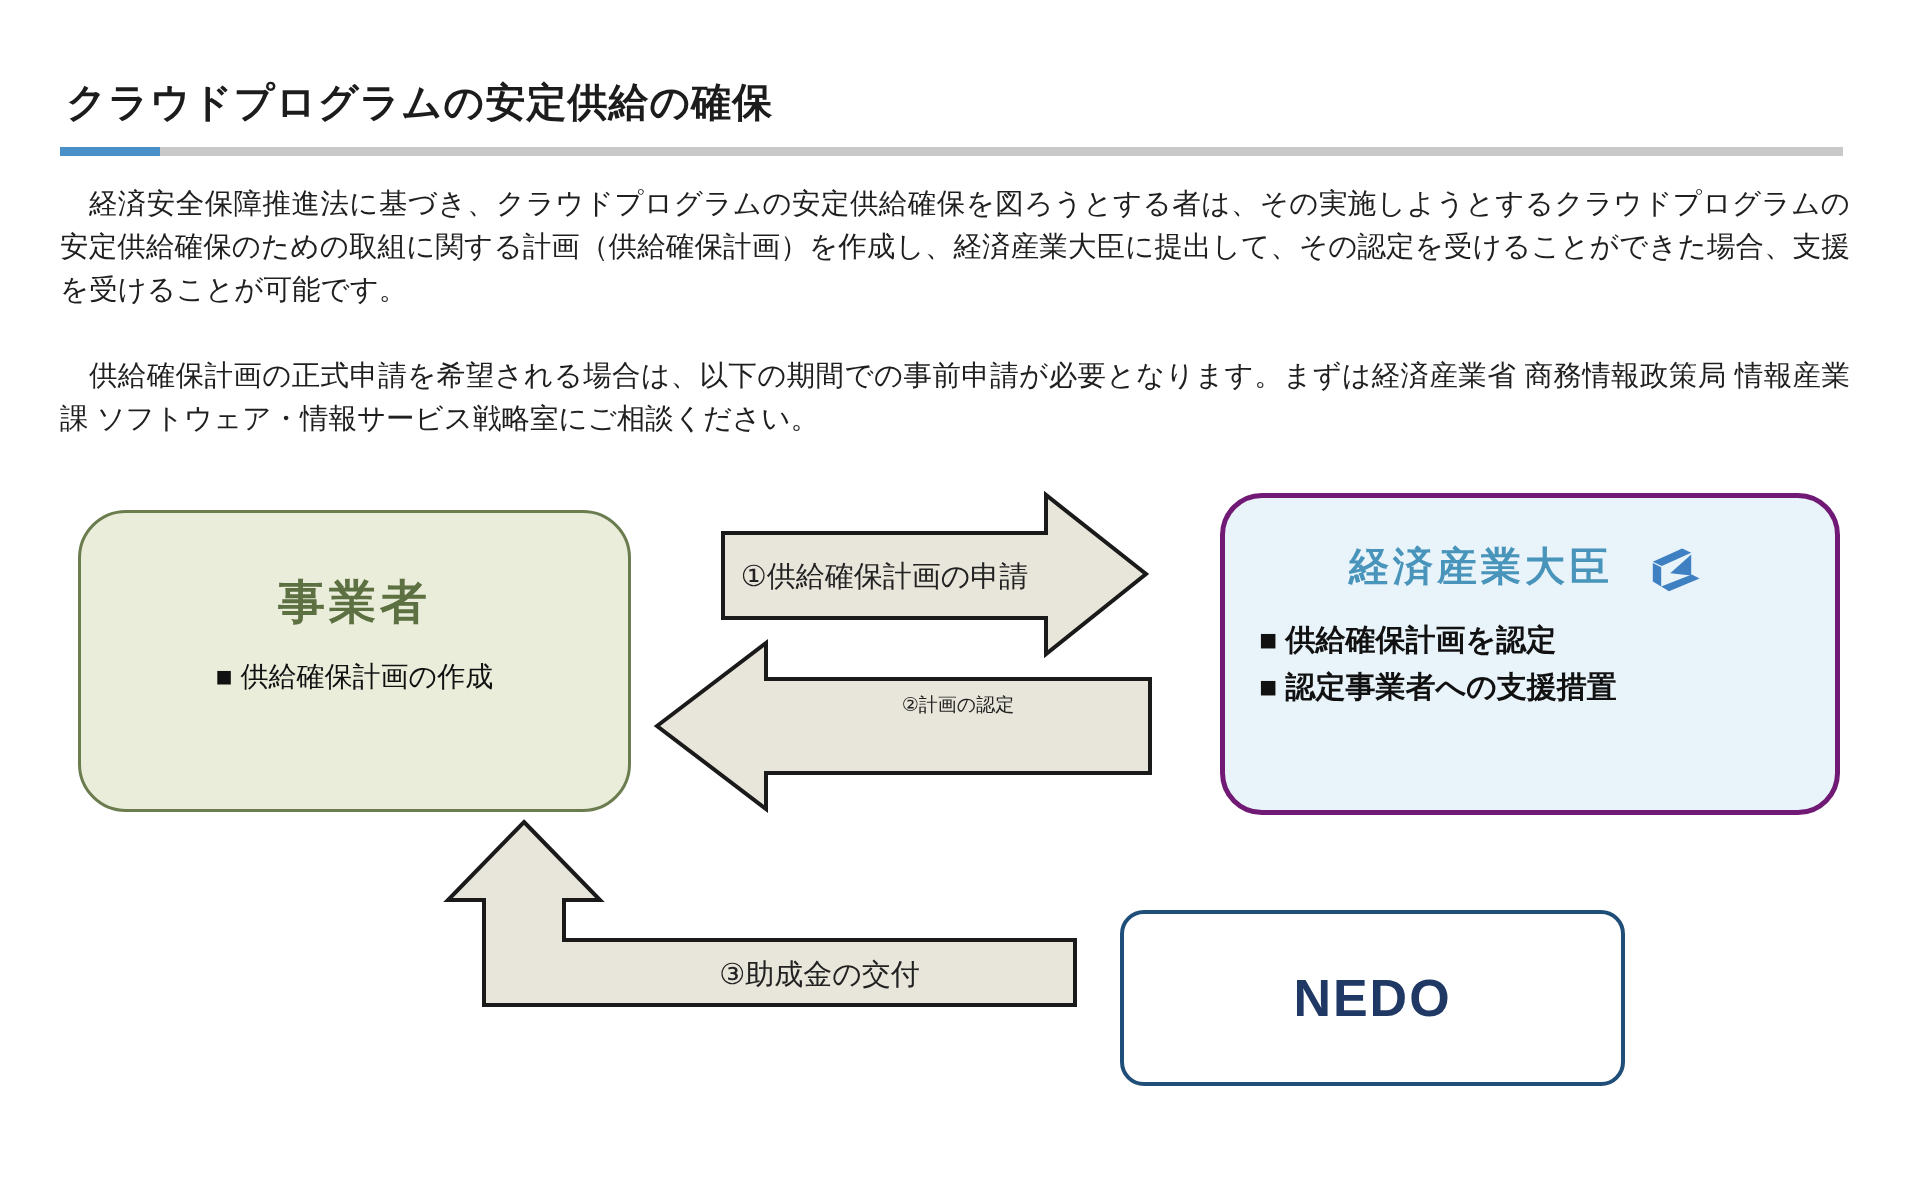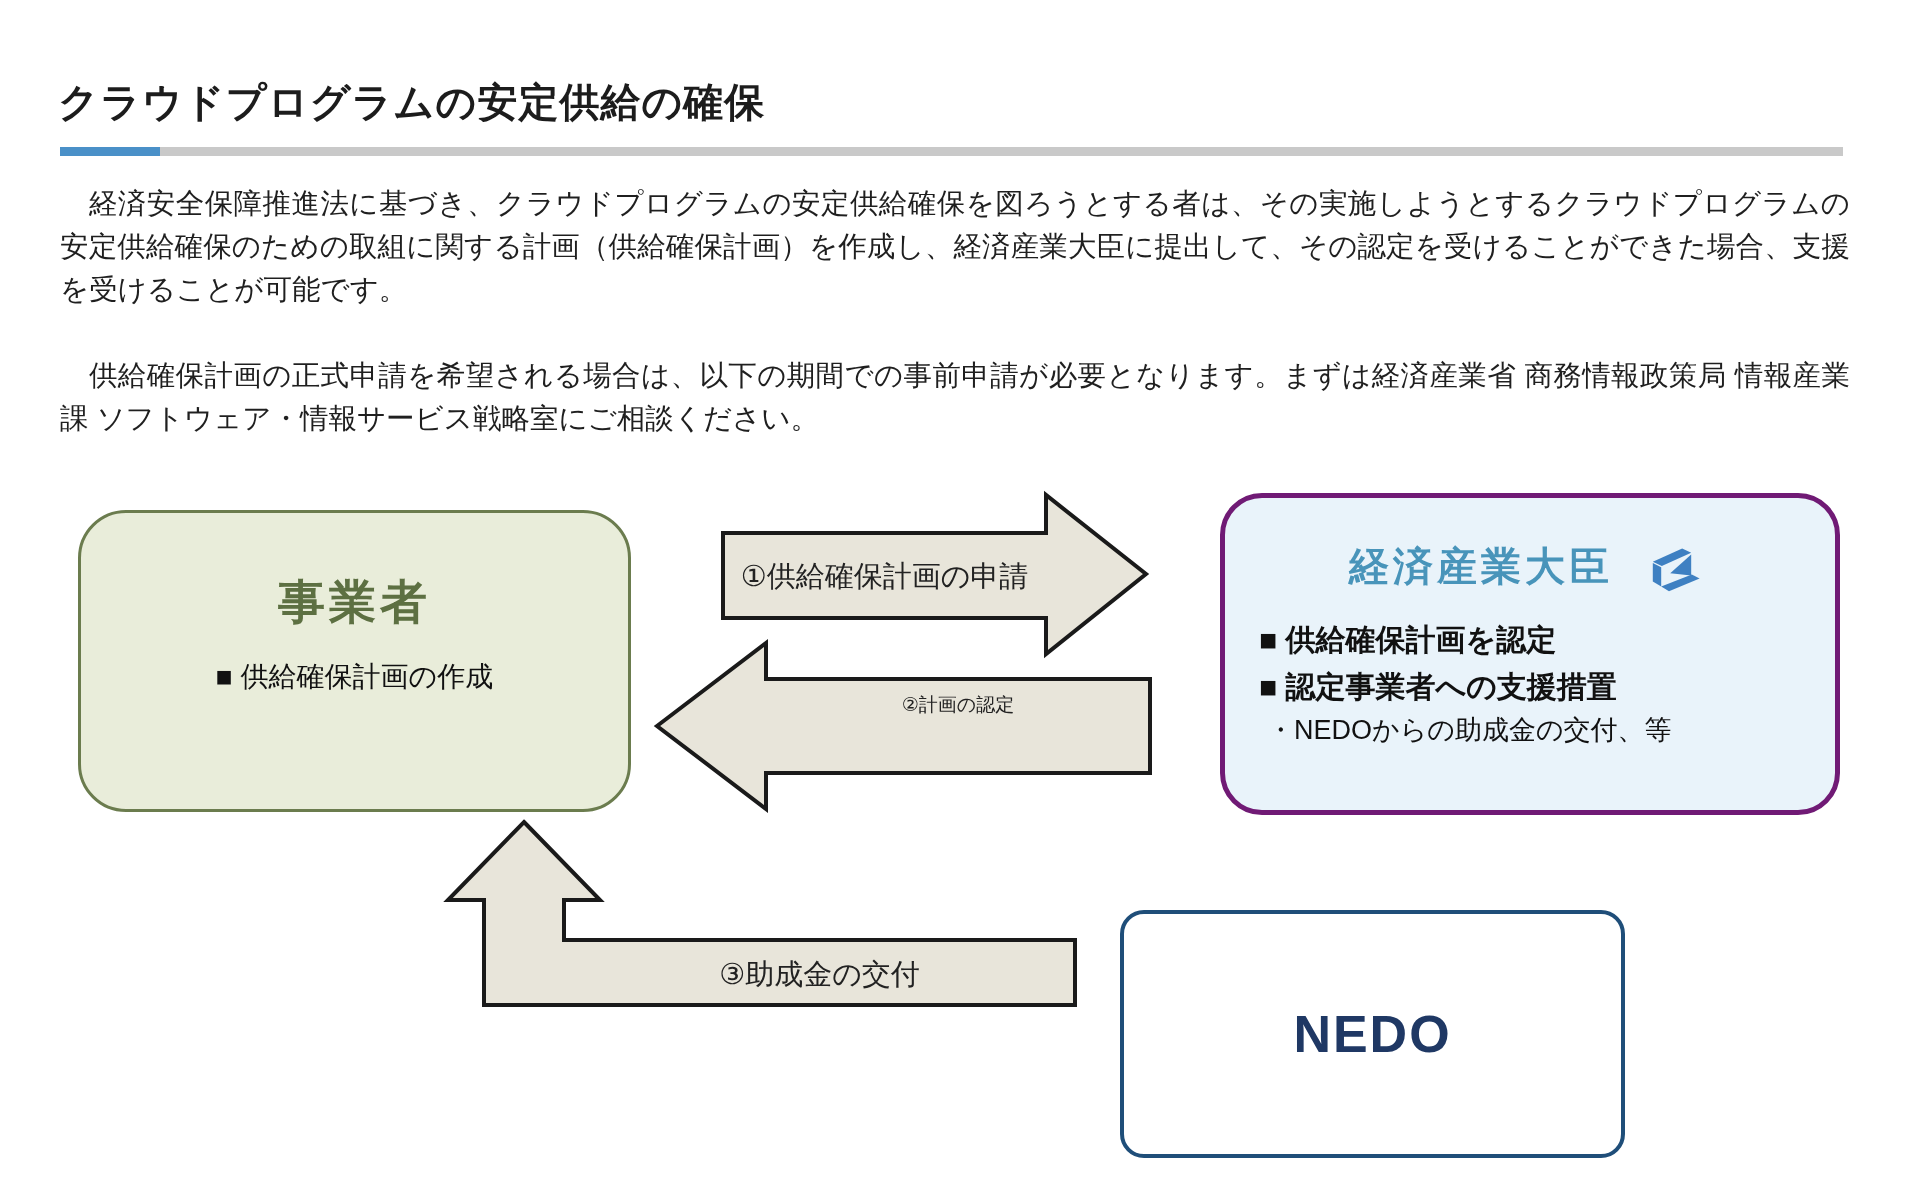--- a/index.html
+++ b/index.html
@@ -3,21 +3,21 @@
 <meta charset="utf-8">
 <style>
   html,body{margin:0;padding:0;background:#ffffff;}
   .page{
     position:relative;width:1920px;height:1186px;background:#ffffff;
     font-family:"Liberation Sans","DejaVu Sans",sans-serif;color:#1f1f1f;
     overflow:hidden;
   }
   
   .page-title{
-    position:absolute;left:58px;top:78px;margin:0;
+    position:absolute;left:66px;top:78px;margin:0;
     font-size:40px;font-weight:bold;letter-spacing:1px;color:#1c1c1c;line-height:48px;
   }
   .title-rule{position:absolute;left:60px;top:147px;width:1783px;height:9px;background:#c9c9c9;}
   .title-rule-accent{position:absolute;left:0;top:0;width:100px;height:9px;background:#4a90c8;}
   
   .para{
     position:absolute;left:60px;width:1790px;margin:0;
     font-size:28.5px;line-height:43px;text-align:justify;color:#1f1f1f;
   }
   .para-1{top:182px;}
@@ -46,21 +46,21 @@
     background:#e9f3fa;border:5px solid #701a75;border-radius:42px;box-sizing:border-box;
   }
   .meti-header{display:flex;justify-content:center;align-items:center;gap:26px;margin-top:38px;}
   .meti-title{font-size:40px;font-weight:bold;color:#4894ba;letter-spacing:4px;}
   .meti-logo{width:72px;height:60px;display:block;}
   .meti-bullets{margin:20px 0 0 34px;}
   .meti-bullet-strong{font-size:30px;font-weight:bold;color:#111111;line-height:47px;}
   .meti-bullet-plain{font-size:27px;color:#111111;line-height:40px;padding-left:8px;}
   
   .nedo-box{
-    position:absolute;left:1120px;top:910px;width:505px;height:248px;
+    position:absolute;left:1120px;top:910px;width:505px;height:176px;
     background:#ffffff;border:4px solid #1f4e79;border-radius:24px;box-sizing:border-box;
     display:flex;align-items:center;justify-content:center;
   }
   .nedo-title{font-size:52px;font-weight:bold;color:#1f3864;letter-spacing:2px;}
 </style>
 </head>
 <body>
 
 <div class="page">
 
@@ -93,21 +93,20 @@
       <svg class="meti-logo" viewBox="0 0 120 100" xmlns="http://www.w3.org/2000/svg" aria-hidden="true">
         <polygon fill="#3e80c2" points="23,43 72,21 87,28 38,50"></polygon>
         <polygon fill="#3e80c2" points="87,31 87,66 52,62"></polygon>
         <polygon fill="#3e80c2" points="23,45 37,52 37,84 23,76"></polygon>
         <polygon fill="#3e80c2" points="37,84 88,64 101,71 50,92"></polygon>
       </svg>
     </div>
     <div class="meti-bullets">
       <div class="meti-bullet-strong">■ 供給確保計画を認定</div>
       <div class="meti-bullet-strong">■ 認定事業者への支援措置</div>
-      <div class="meti-bullet-plain">・NEDOからの助成金の交付、等</div>
     </div>
   </div>
 
   <div class="nedo-box">
     <span class="nedo-title">NEDO</span>
   </div>
 
 </div>
 
 </body></html>

